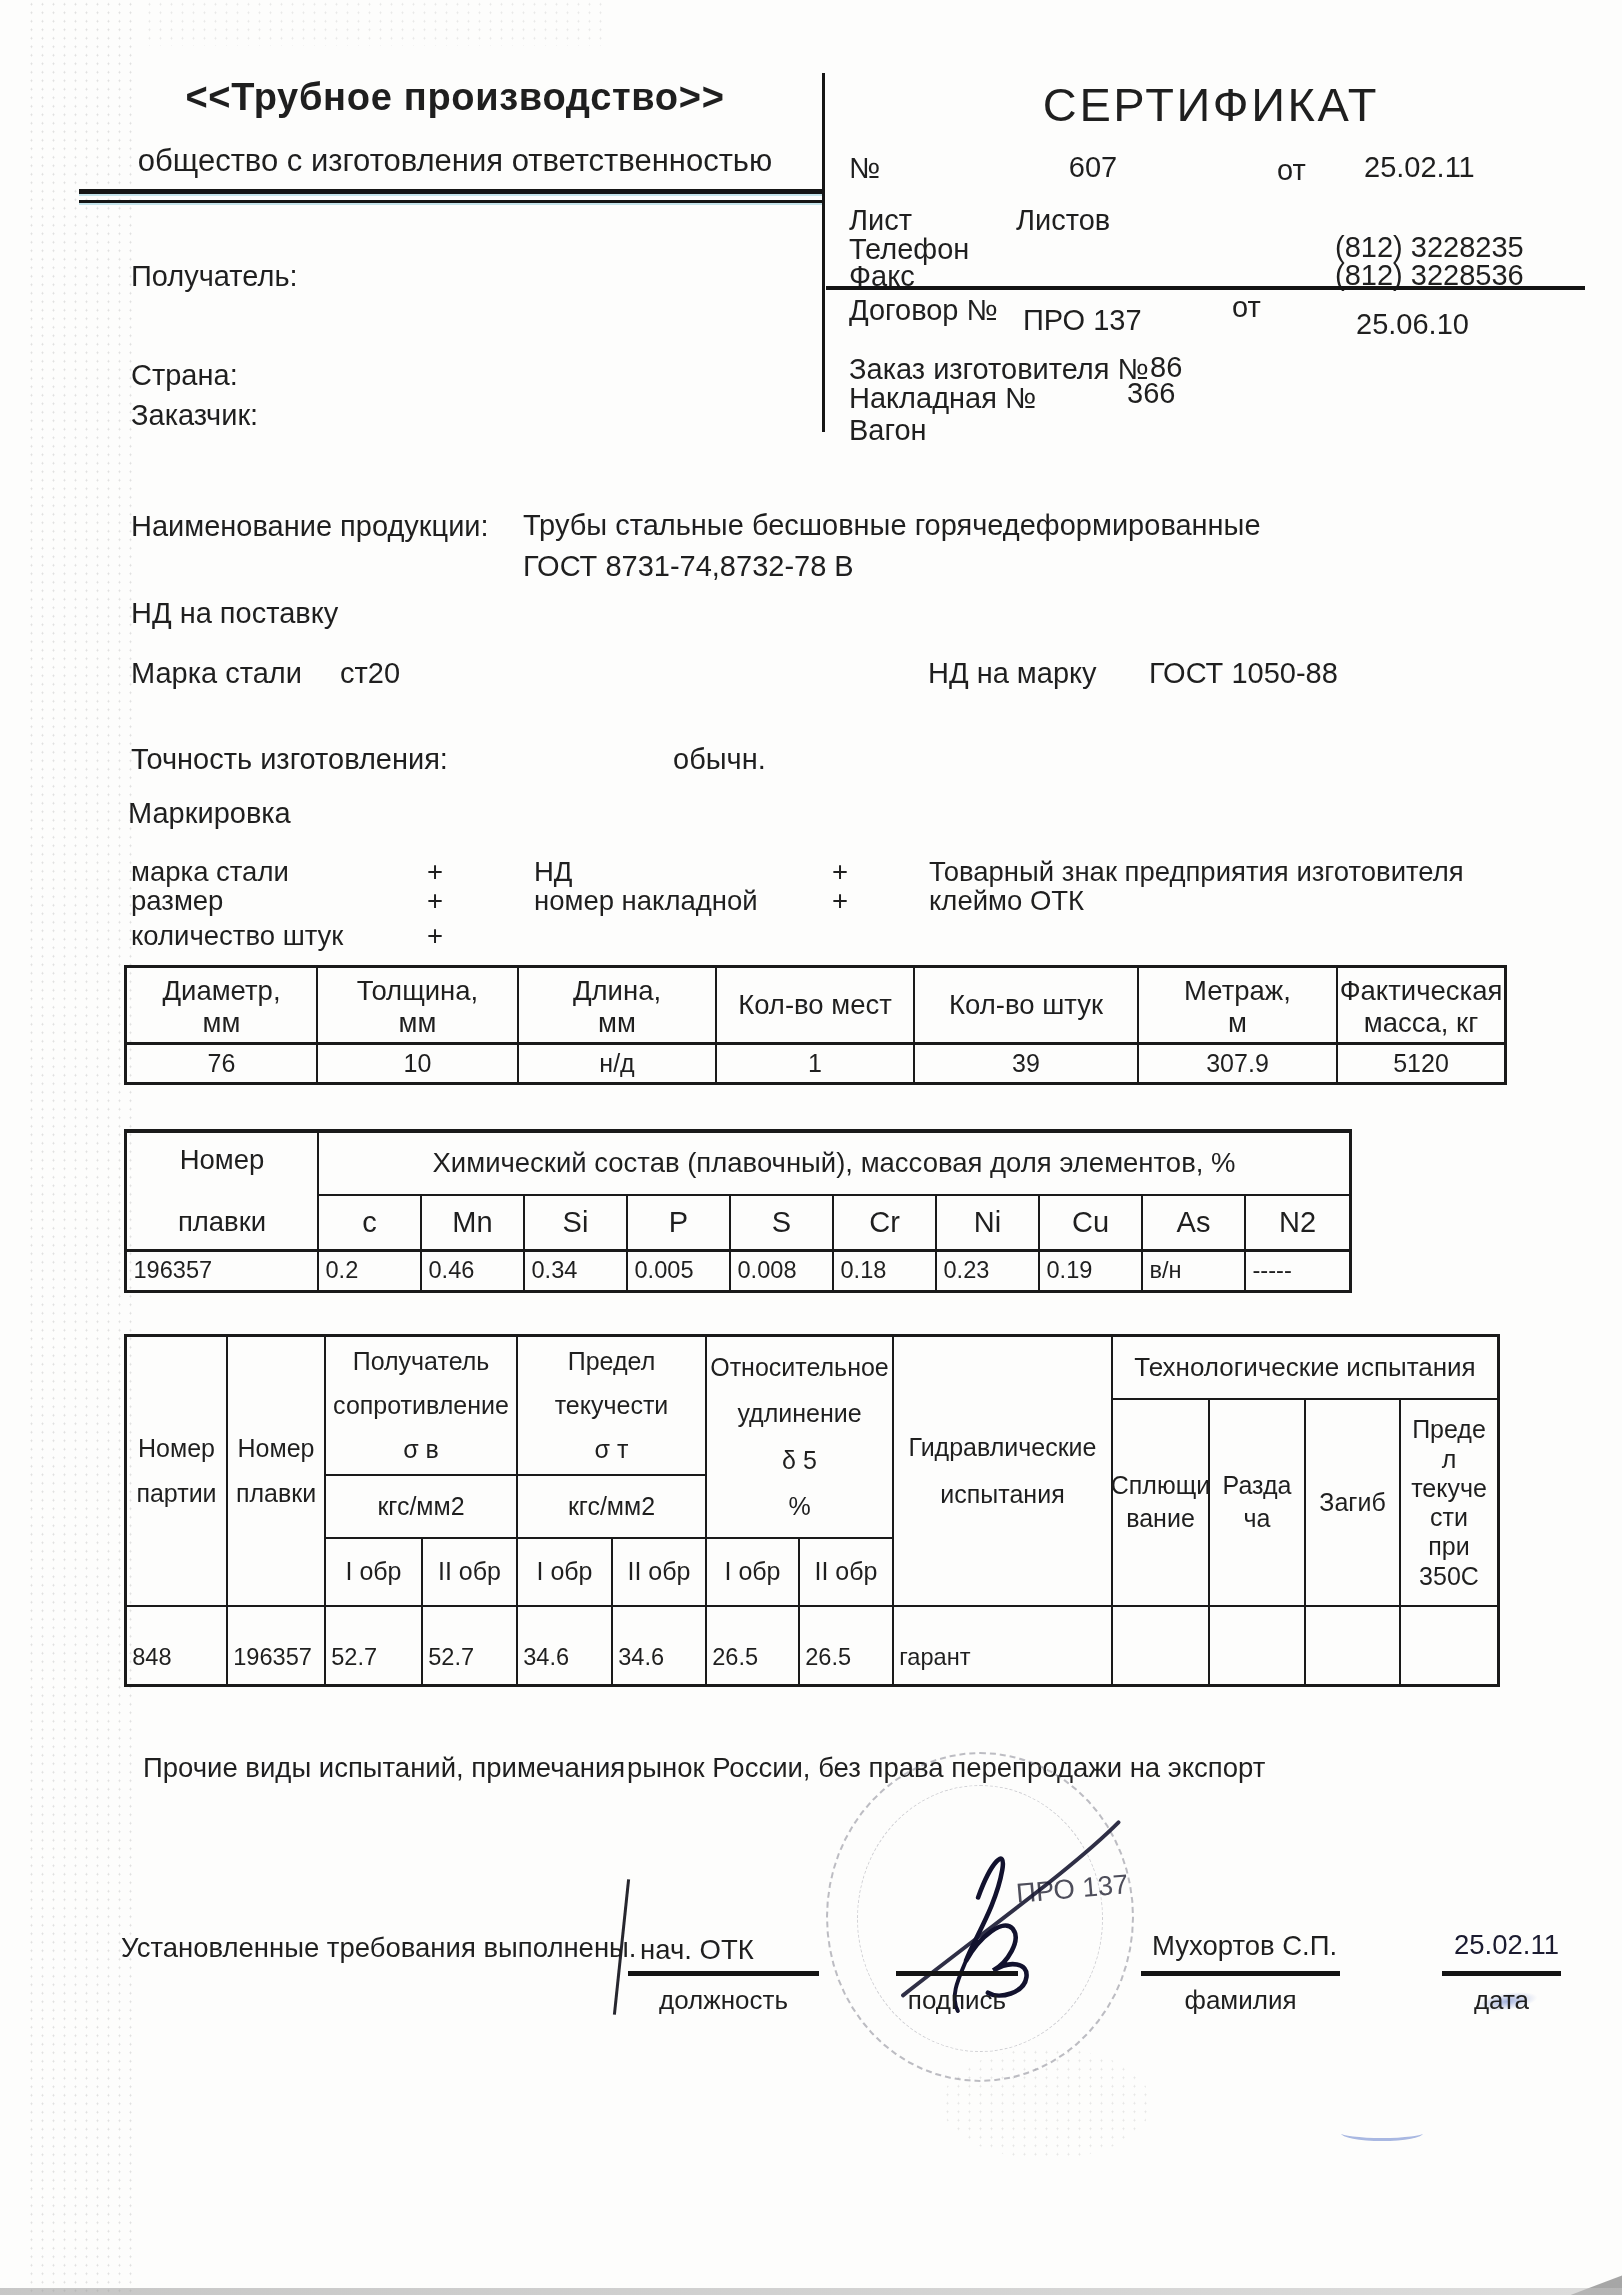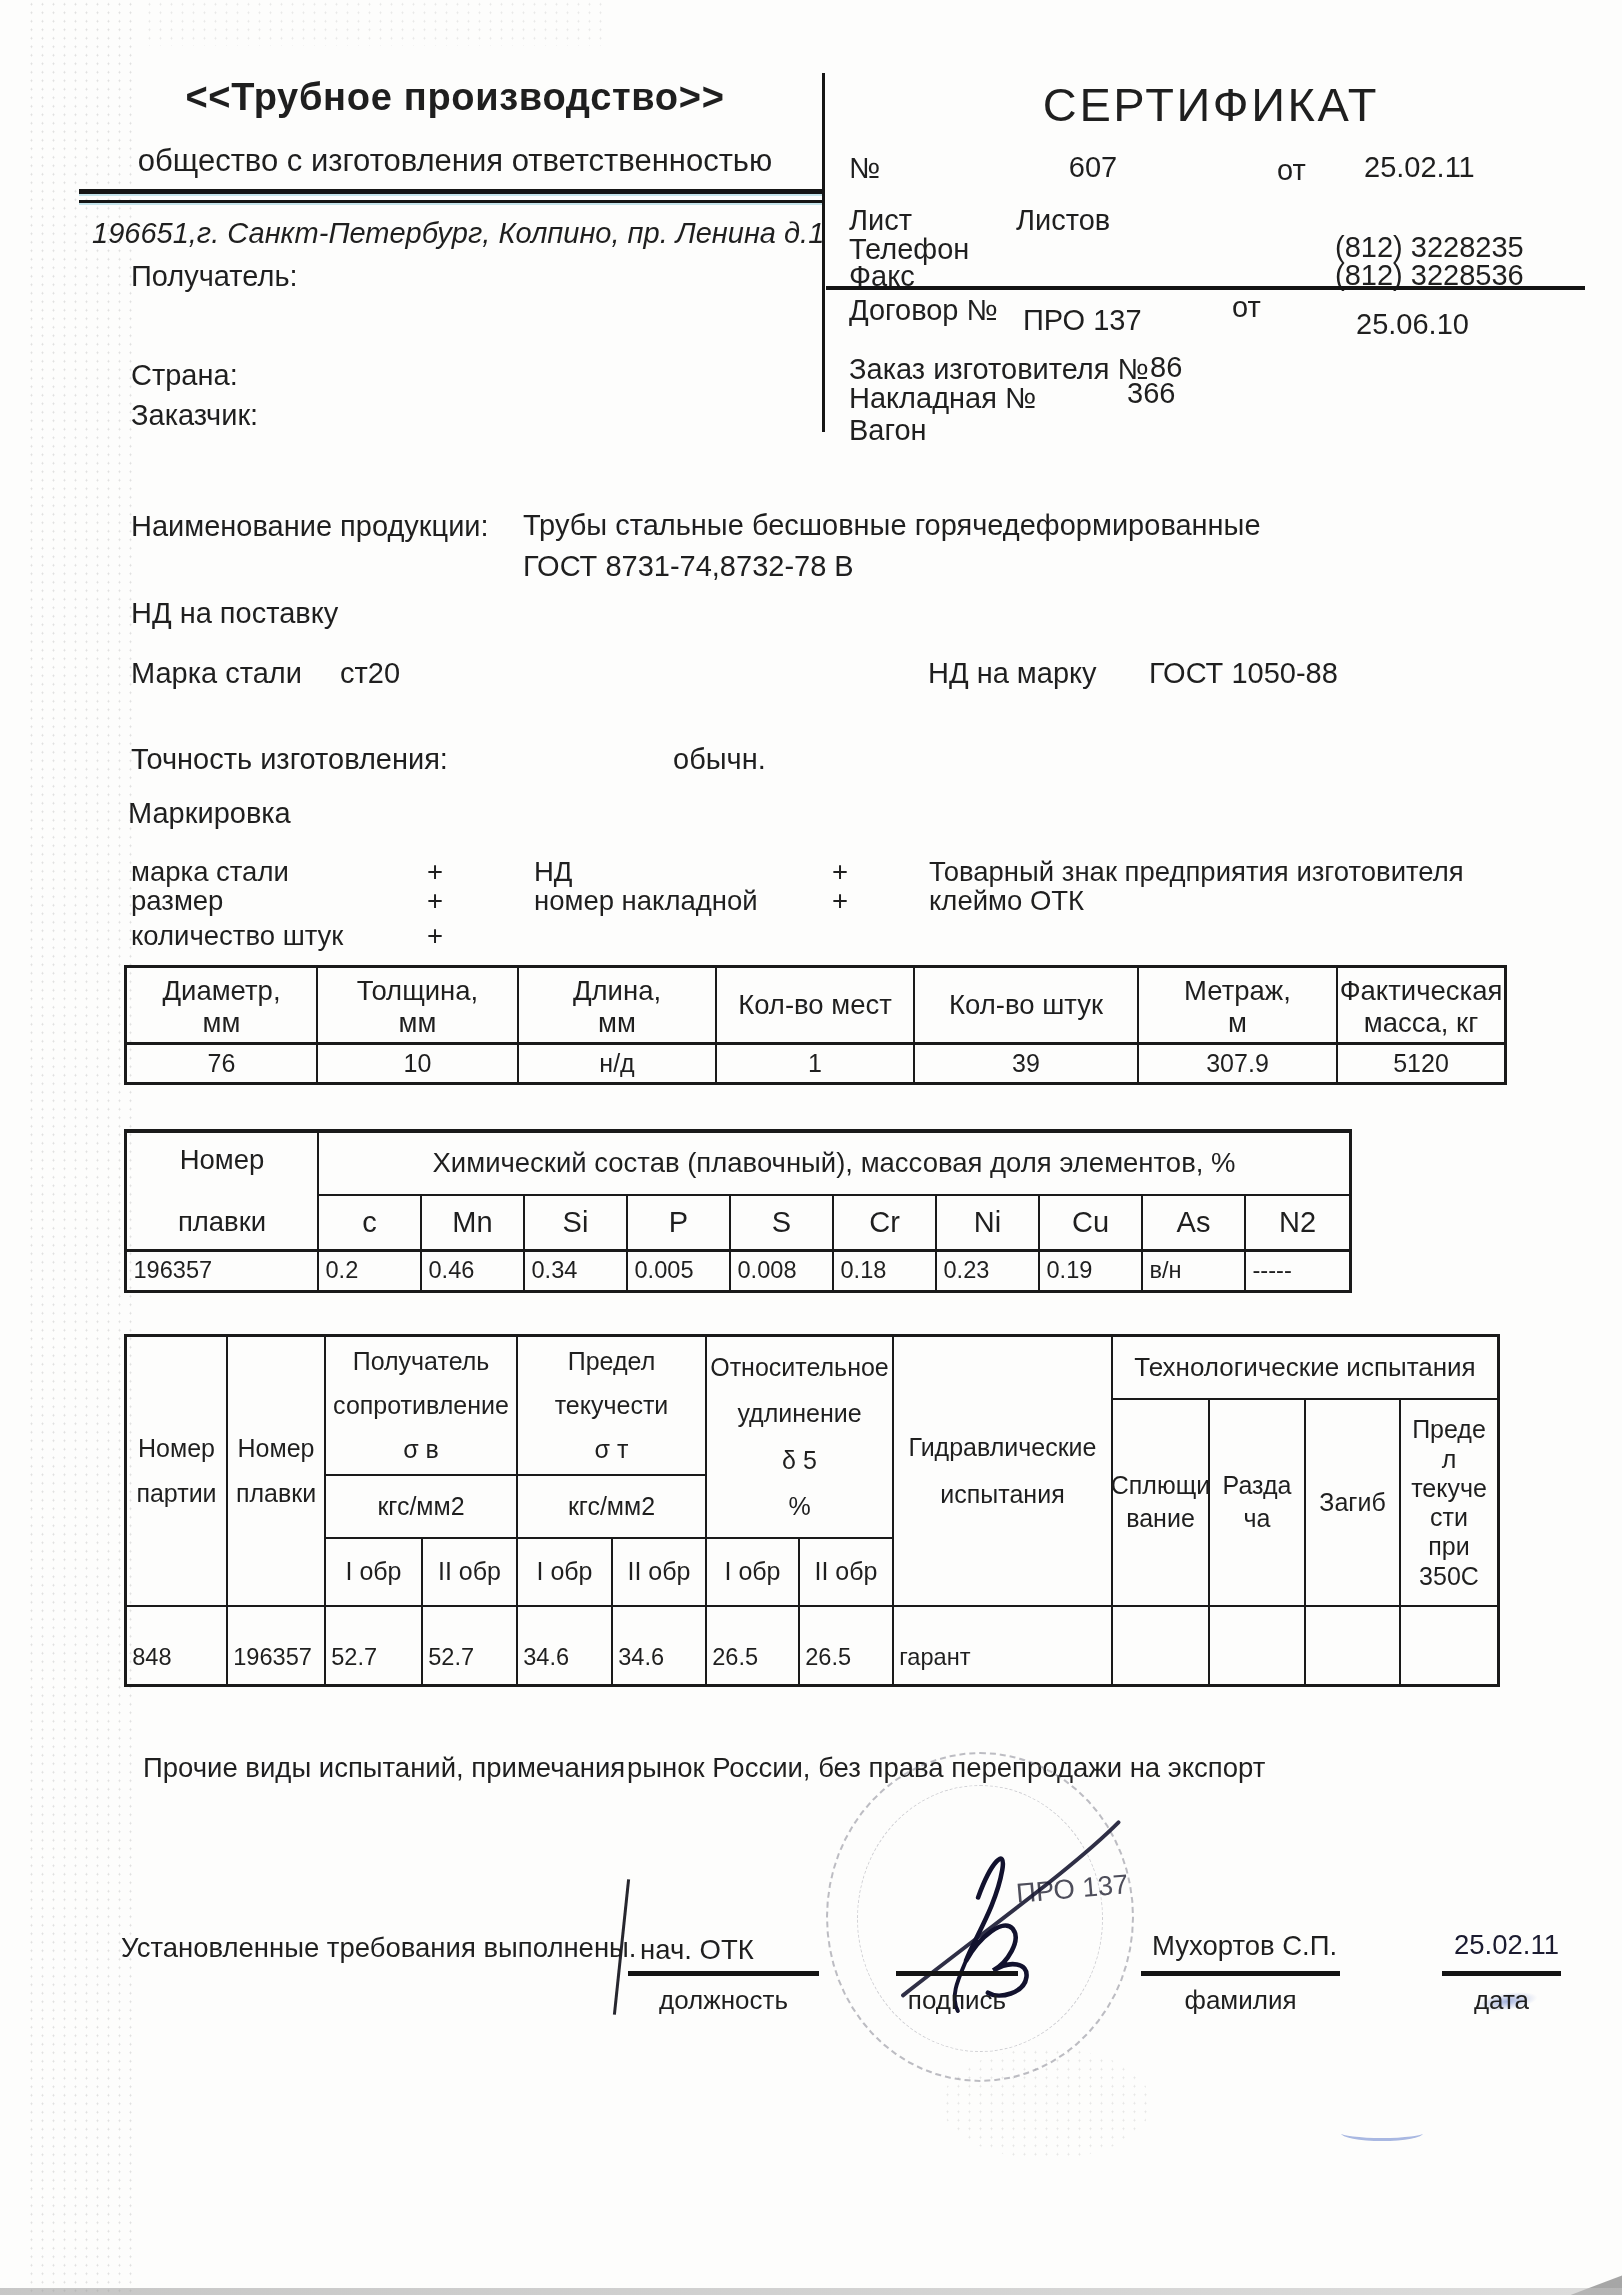--- a/index.html
+++ b/index.html
@@ -85,21 +85,20 @@
   <div class="noise-band" style="left:942px; top:2048px; width:209px; height:111px; border-radius:50%; opacity:.22;"></div>
   <div class="abs" style="left:1476px; top:1993px; width:62px; height:17px; background:radial-gradient(ellipse, rgba(95,120,198,.55), transparent 70%); transform:rotate(-8deg);"></div>
   <div class="abs" style="left:1341px; top:2125px; width:82px; height:15.7px; border-bottom:3.3px solid rgba(85,115,200,.5); border-radius:50%;"></div>
   <div class="abs" style="left:1568px; top:2275px; width:55px; height:21px; background:#969696; clip-path:polygon(100% 0, 100% 100%, 0 100%); opacity:.85;"></div>
   <div class="abs" style="left:0; top:2288px; width:1623px; height:7.9px; background:linear-gradient(90deg,#9a9a9a,#c2c2c2); opacity:.55;"></div>
 
   <div class="company-name">&lt;&lt;Трубное производство&gt;&gt;</div>
   <div class="company-type">общество с изготовления ответственностью</div>
   <div class="rule" style="left:79px; top:189px; width:746px; height:4.6px;"></div>
   <div class="rule" style="left:79px; top:200px; width:746px; height:2.6px;"></div>
-  <div class="addr">196651,г. Санкт-Петербург, Колпино, пр. Ленина д.1</div>
   <div class="abs t44" style="left:131px; top:260px;">Получатель:</div>
   <div class="abs t44" style="left:131px; top:359px;">Страна:</div>
   <div class="abs t44" style="left:131px; top:399px;">Заказчик:</div>
 
   <div class="vdiv"></div>
 
   <div class="cert-title">СЕРТИФИКАТ</div>
   <div class="abs t44" style="left:849px; top:152px;">№</div>
   <div class="abs t44" style="left:1021px; top:151px; width:144px; text-align:center;">607</div>
   <div class="abs t44" style="left:1277px; top:154px;">от</div>

